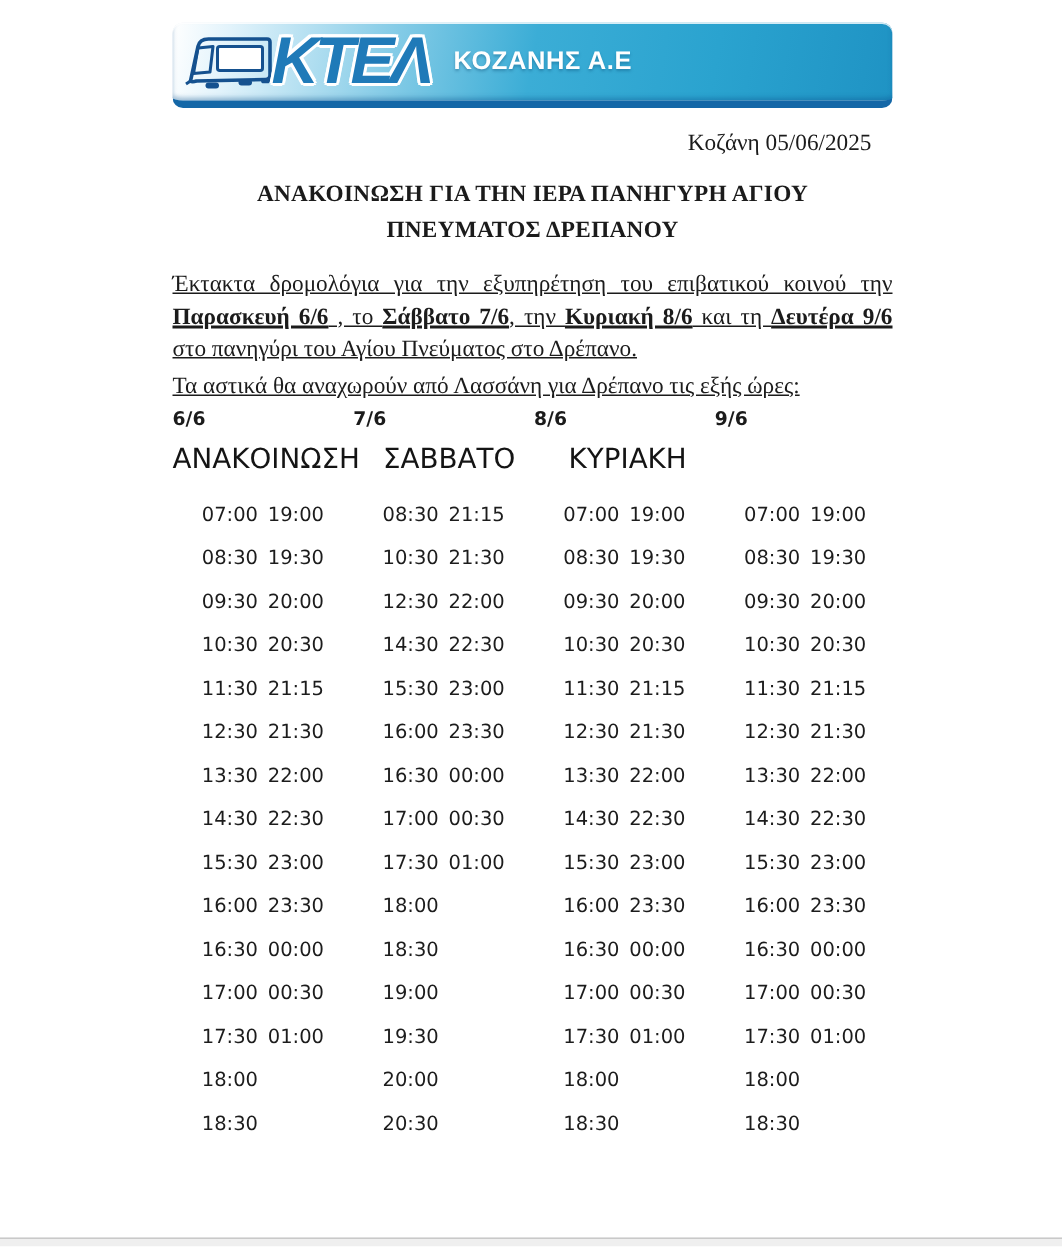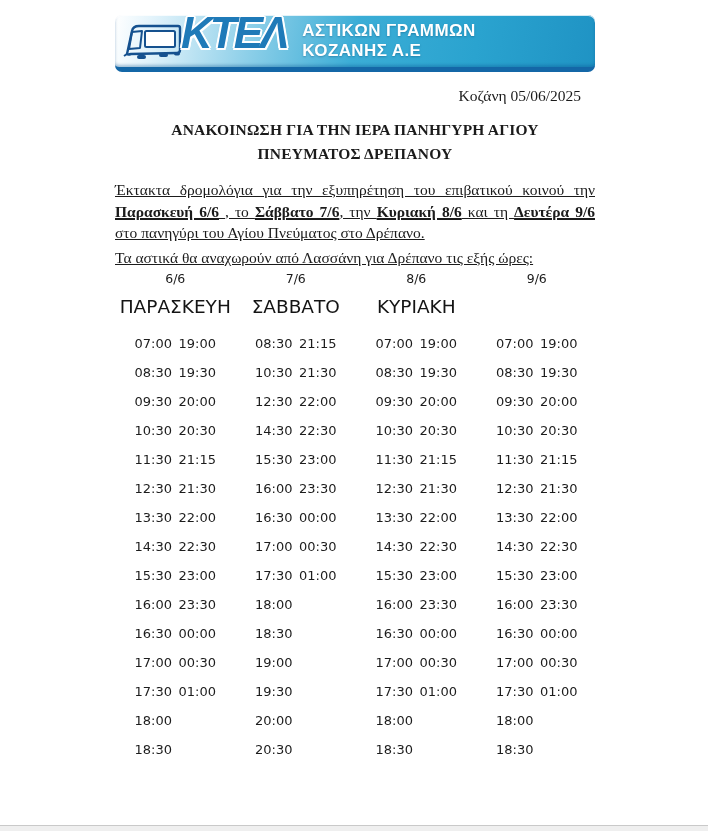--- a/index.html
+++ b/index.html
@@ -14,21 +14,21 @@
     position:relative;height:52px;width:480px;border-radius:7px;
     background:linear-gradient(100deg,#ffffff 0%,#e2f3fb 8%,#8fd0e9 28%,#3badd6 50%,#2aa3cf 75%,#1f93c4 100%);
     border-bottom:5px solid #1467a7;
     box-shadow:inset 0 1px 0 rgba(255,255,255,.8), inset 0 -2px 3px rgba(10,80,140,.35);
     display:flex;align-items:center;
   }
   .bus{margin-left:4px;flex:0 0 auto;}
   .ktel{
     font-family:"Liberation Sans", sans-serif;
     font-size:44px;font-weight:800;font-style:italic;letter-spacing:-3px;
-    color:#1f7ab8;margin-left:-4px;line-height:1;padding-bottom:17px;
+    color:#1f7ab8;margin-left:-4px;line-height:1;padding-bottom:0;
     text-shadow:-2px 0 0 #fff,2px 0 0 #fff,0 -2px 0 #fff,0 2px 0 #fff,
                 -1.5px -1.5px 0 #fff,1.5px -1.5px 0 #fff,-1.5px 1.5px 0 #fff,1.5px 1.5px 0 #fff;
   }
   .logo-right{
     font-family:"Liberation Sans", sans-serif;margin-left:16px;
     color:#ffffff;font-weight:700;font-size:17px;line-height:1.18;letter-spacing:.4px;
     text-shadow:0 1px 2px rgba(0,60,100,.35);white-space:nowrap;
   }
 
   
@@ -36,21 +36,21 @@
   .title{margin-top:13px;text-align:center;font-weight:bold;font-size:15.5px;line-height:24px;letter-spacing:.2px;}
   .title .t-line{text-underline-offset:3px;text-decoration-thickness:1.5px;}
   .para{margin-top:13px;font-size:15.5px;line-height:21.5px;text-align:justify;text-decoration:underline;}
   .para.second{margin-top:3px;}
   .bu{font-weight:bold;text-decoration:underline;text-underline-offset:2px;white-space:nowrap;}
 
   
   .schedule{width:482px;font-family:"DejaVu Sans", sans-serif;}
   .dates-row,.days-row,.time-row{display:grid;grid-template-columns:repeat(4,1fr);}
   .dates-row{margin-top:2px;}
-  .date-cell{text-align:center;font-weight:normal;font-size:12.5px;height:17px;line-height:17px;}
+  .date-cell{font-weight:bold;font-size:12.5px;height:17px;line-height:17px;}
   .days-row{margin-top:3px;}
   .day-cell{text-align:center;font-size:18.5px;height:33px;line-height:33px;color:#141414;}
   .time-rows{margin-top:6px;}
   .time-row{height:29px;}
   .time-group{display:flex;justify-content:center;align-items:center;padding:0 7px;}
   .time-cell{font-size:13px;color:#1c1c1c;min-width:44px;text-align:center;}
 
   
   .bottom-strip{
     position:absolute;left:0;bottom:0;width:708px;height:5px;
@@ -71,21 +71,20 @@
         <path d="M5,38 L8,36" stroke-width="2"></path>
       </g>
       <g fill="#15518f">
         <rect x="18" y="37" width="9" height="4" rx="2"></rect>
         <rect x="40" y="35" width="9" height="4" rx="2"></rect>
         <rect x="55" y="34" width="6" height="3.5" rx="1.7"></rect>
       </g>
     </svg>
     <div class="ktel">ΚΤΕΛ</div>
     <div class="logo-right">
-      <div>ΑΣΤΙΚΩΝ ΓΡΑΜΜΩΝ</div>
       <div>ΚΟΖΑΝΗΣ Α.Ε</div>
     </div>
   </div>
 
   <div class="date-line">Κοζάνη  05/06/2025</div>
 
   <div class="title">
     <div><span class="t-line">ΑΝΑΚΟΙΝΩΣΗ  ΓΙΑ ΤΗΝ ΙΕΡΑ  ΠΑΝΗΓΥΡΗ   ΑΓΙΟΥ</span></div>
     <div><span class="t-line">ΠΝΕΥΜΑΤΟΣ   ΔΡΕΠΑΝΟΥ</span></div>
   </div>
@@ -95,21 +94,21 @@
   <div class="para second">Τα αστικά θα αναχωρούν από Λασσάνη για Δρέπανο τις εξής ώρες:</div>
 
   <div class="schedule">
     <div class="dates-row">
         <div class="date-cell">6/6</div>
         <div class="date-cell">7/6</div>
         <div class="date-cell">8/6</div>
         <div class="date-cell">9/6</div>
       </div>
     <div class="days-row">
-        <div class="day-cell">ΠΑΡΑΣΚΕΥΗ</div>
+        <div class="day-cell">ΑΝΑΚΟΙΝΩΣΗ</div>
         <div class="day-cell">ΣΑΒΒΑΤΟ</div>
         <div class="day-cell">ΚΥΡΙΑΚΗ</div>
       </div>
     <div class="time-rows">
         <div class="time-row">
           <div class="time-group">
             <div class="time-cell">07:00</div>
             <div class="time-cell">19:00</div>
           </div>
           <div class="time-group">

